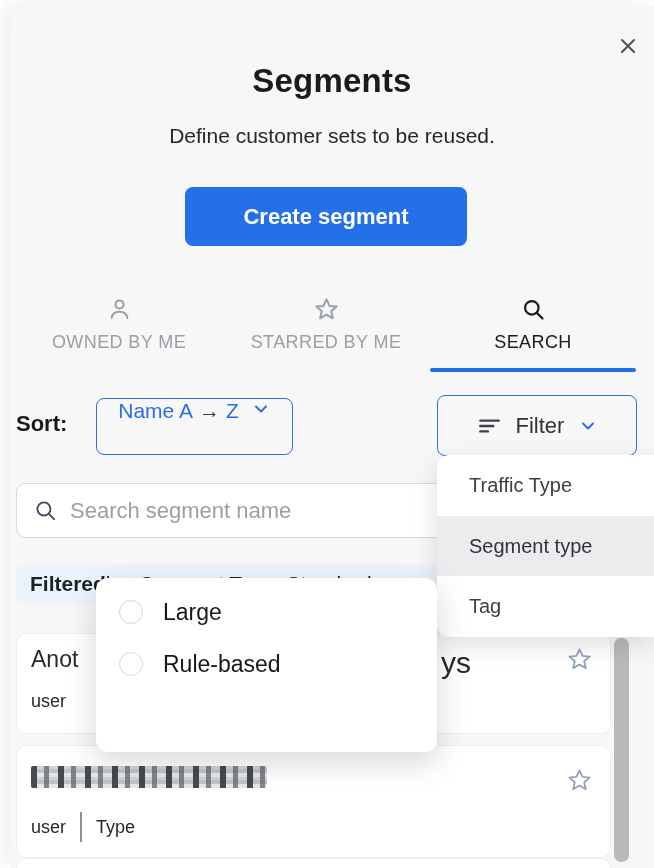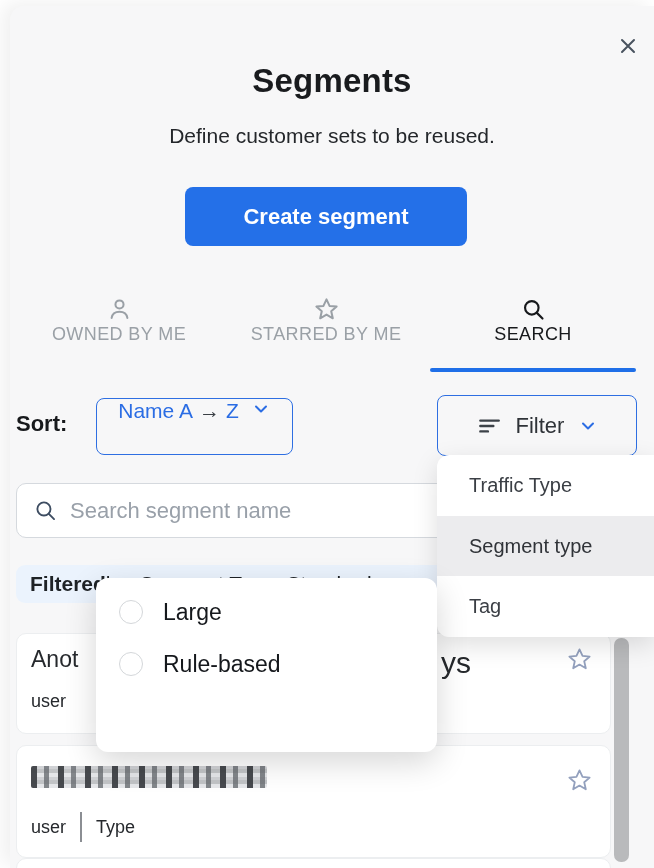--- a/index.html
+++ b/index.html
@@ -17,21 +17,21 @@
   .title { position:absolute; left:0; top:56px; width:644px; text-align:center;
            font-size:33px; font-weight:700; color:#191b1e; letter-spacing:0.2px; }
   .subtitle { position:absolute; left:0; top:118px; width:644px; text-align:center;
               font-size:21px; color:#24272b; }
 
   .create-btn { position:absolute; left:175px; top:181px; width:282px; height:59px;
                 background:#2470e8; border:none; border-radius:8px; color:#ffffff;
                 font-size:22px; font-weight:600; font-family:inherit; cursor:pointer; }
 
   .tabs { position:absolute; left:6px; top:290px; width:620px; display:flex; }
-  .tab { display:flex; flex-direction:column; align-items:center; gap:1px;
+  .tab { display:flex; flex-direction:column; align-items:center; gap:9px;
          cursor:pointer; color:#9aa0a6; }
   .tab.w1{ width:206px; } .tab.w2{ width:208px; } .tab.w3{ width:206px; }
   .tab .tab-label { font-size:18px; letter-spacing:0.4px; }
   .tab.active { color:#17191c; }
   .tab-underline { position:absolute; left:420px; top:362px; width:206px; height:4px;
                    background:#1f6fe8; border-radius:2px; }
 
   .sort-label { position:absolute; left:6px; top:405px; font-size:22px; font-weight:700;
                 color:#17191c;text-align:right; }
   .sort-box { position:absolute; left:86px; top:392px; width:197px; height:57px;

